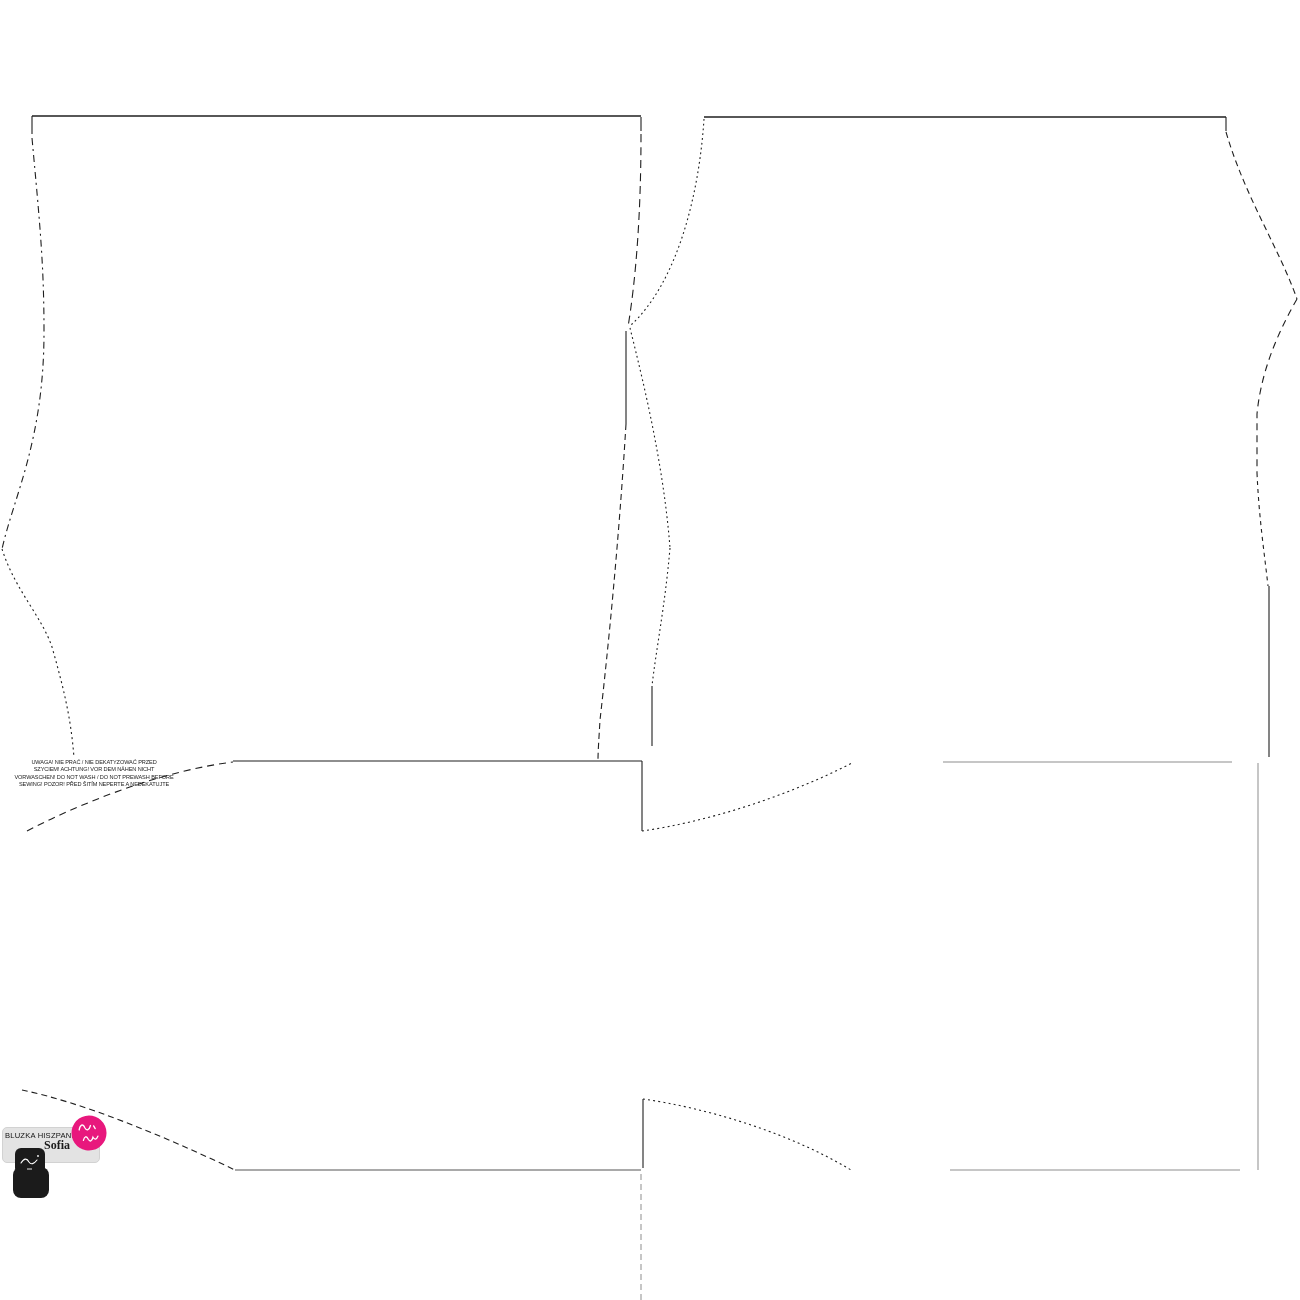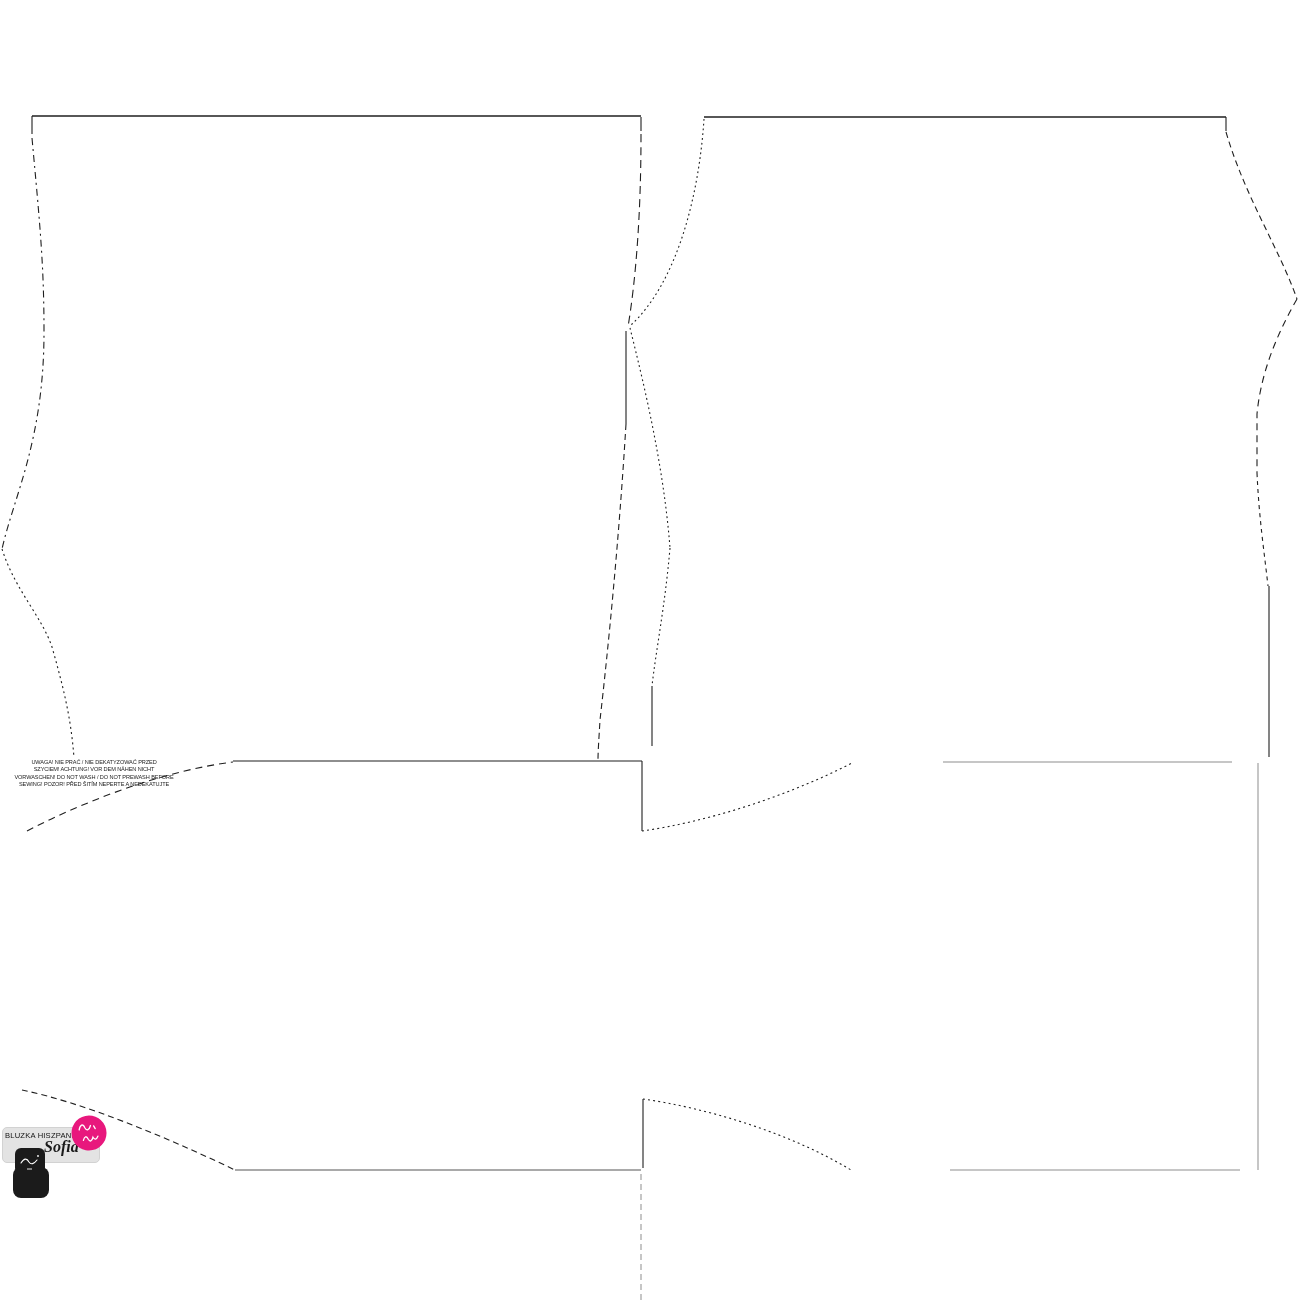--- a/index.html
+++ b/index.html
@@ -17,21 +17,21 @@
   .lines path.mix{stroke-dasharray:7 4 2 4;}
   .lines path.faint{stroke:#8d8d8d;stroke-width:1;}
   .lines path.semi{stroke:#555555;}
   #warning-block{position:absolute;left:12px;top:759px;width:164px;text-align:center;
       font-size:5.6px;line-height:7.3px;letter-spacing:-0.1px;color:#1c1c1c;white-space:nowrap;}
   #label-card{position:absolute;left:2px;top:1127px;width:98px;height:36px;background:#e3e3e3;
       border:1px solid #d2d2d2;border-radius:5px;box-sizing:border-box;}
   #label-title{position:absolute;left:5px;top:1131px;font-size:7.6px;color:#111;
       letter-spacing:0.2px;white-space:nowrap;}
   #label-script{position:absolute;left:44px;top:1138px;font-family:"Liberation Serif",serif;
-      font-style:italic;font-weight:bold;font-size:16px;color:#1a1a1a;}
+      font-weight:bold;font-size:12px;color:#1a1a1a;}
   #overlay{z-index:5;pointer-events:none;}
   #warning-block,#label-title,#label-script{z-index:4;}
 </style>
 </head>
 <body>
 
 <div id="sheet">
 
   <svg class="lines" width="1300" height="1300" viewBox="0 0 1300 1300">
 

